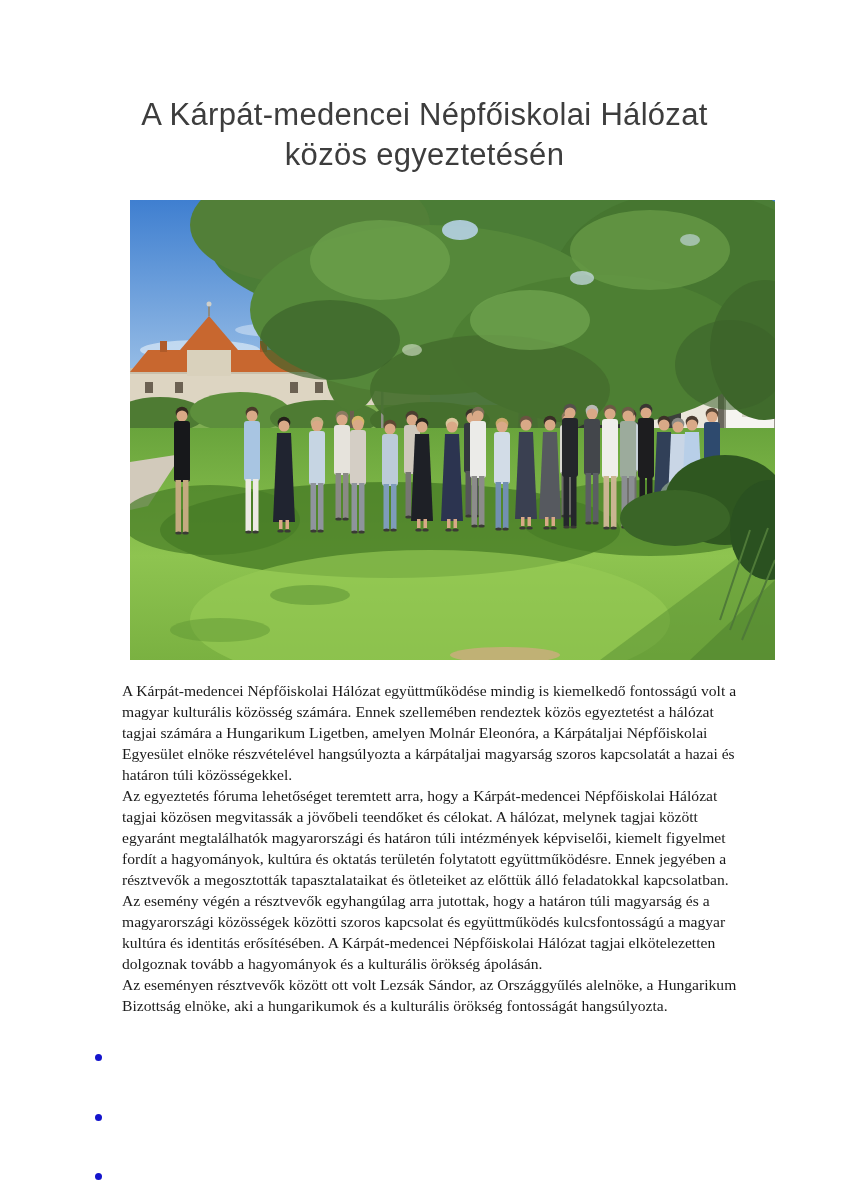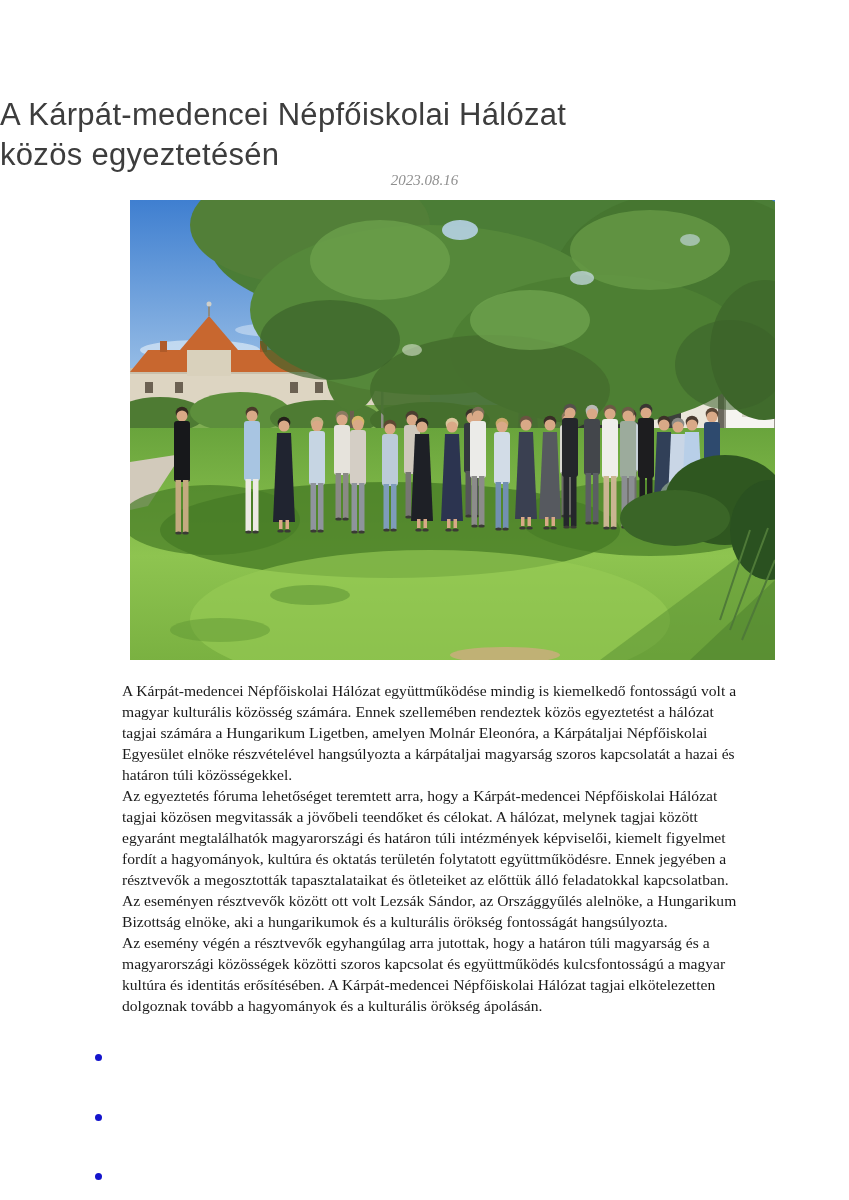--- a/index.html
+++ b/index.html
@@ -1,18 +1,18 @@
 <!DOCTYPE html>
 <html><head>
 <meta charset="utf-8">
 <style>
   html,body{margin:0;padding:0;background:#ffffff;}
   .page{position:relative;width:849px;height:1200px;background:#ffffff;overflow:hidden;
         font-family:"Liberation Serif",serif;}
-  .title{position:absolute;top:74px;left:0;width:849px;
+  .title{position:absolute;top:74px;left:0;width:849px;text-align:center;
          font-family:"Liberation Sans",sans-serif;font-size:31px;line-height:40px;
          font-weight:400;color:#3d3d3d;letter-spacing:.3px;}
   .date{position:absolute;top:172px;left:0;width:849px;text-align:center;
         font-style:italic;font-size:15px;color:#8f8f8f;}
   .photo{position:absolute;left:130px;top:200px;width:645px;height:460px;margin:0;padding:0;}
   .photo svg{display:block;}
   .body-text{position:absolute;left:122px;top:680px;width:628px;
              font-size:15.6px;line-height:21px;color:#1a1a1a;text-align:left;}
   .body-text p{margin:0;padding:0;}
   .bullet{position:absolute;width:7px;height:7px;border-radius:50%;}
@@ -20,21 +20,20 @@
   .b2{left:95px;top:1114px;}
   .b3{left:95px;top:1173px;}
 </style>
 </head>
 <body>
 
 <div class="page">
 
   <h1 class="title"><span>A Kárpát-medencei Népfőiskolai Hálózat</span><br><span>közös egyeztetésén</span></h1>
 
-  <div class="date">2023.08.16</div>
 
   <figure class="photo">
     <svg width="645" height="460" viewBox="0 0 645 460">
       <defs>
         <linearGradient id="skyG" x1="0" y1="0" x2="0" y2="1">
           <stop offset="0" stop-color="#3f7fd0"></stop>
             <stop offset="1" stop-color="#b9d5ee"></stop>
         </linearGradient>
         <linearGradient id="lawnG" x1="0" y1="0" x2="0" y2="1">
           <stop offset="0" stop-color="#69a43c"></stop>
@@ -317,21 +316,21 @@
         <ellipse cx="640" cy="330" rx="40" ry="50" fill="#2a5120"></ellipse>
         <path d="M600,430 L638,328 M612,440 L645,360 M590,420 L620,330" stroke="#4f7a38" stroke-width="2" fill="none"></path>
         <ellipse cx="375" cy="455" rx="55" ry="8" fill="#c9ae7d" opacity="0.85"></ellipse>
       </g>
     </svg>
   </figure>
 
   <div class="body-text">
     <p>A Kárpát-medencei Népfőiskolai Hálózat együttműködése mindig is kiemelkedő fontosságú volt a magyar kulturális közösség számára. Ennek szellemében rendeztek közös egyeztetést a hálózat tagjai számára a Hungarikum Ligetben, amelyen  Molnár Eleonóra, a Kárpátaljai Népfőiskolai Egyesület elnöke részvételével hangsúlyozta a kárpátaljai magyarság szoros kapcsolatát a hazai és határon túli közösségekkel.</p>
     <p>Az egyeztetés fóruma lehetőséget teremtett arra, hogy a Kárpát-medencei Népfőiskolai Hálózat tagjai közösen megvitassák a jövőbeli teendőket és célokat. A hálózat, melynek tagjai között egyaránt megtalálhatók magyarországi és határon túli  intézmények képviselői, kiemelt figyelmet fordít a hagyományok, kultúra és oktatás területén folytatott együttműködésre. Ennek jegyében a résztvevők a  megosztották tapasztalataikat és ötleteiket az előttük álló feladatokkal kapcsolatban.</p>
+    <p>Az esemény végén a résztvevők egyhangúlag arra jutottak, hogy a határon túli magyarság és a magyarországi közösségek közötti szoros kapcsolat és együttműködés kulcsfontosságú a magyar kultúra és identitás erősítésében. A Kárpát-medencei Népfőiskolai Hálózat tagjai elkötelezetten dolgoznak tovább a hagyományok és a kulturális örökség ápolásán.</p>
     <p>Az eseményen résztvevők között ott volt Lezsák Sándor, az Országgyűlés alelnöke, a Hungarikum Bizottság elnöke, aki a hungarikumok és a kulturális örökség fontosságát hangsúlyozta.</p>
-    <p>Az esemény végén a résztvevők egyhangúlag arra jutottak, hogy a határon túli magyarság és a magyarországi közösségek közötti szoros kapcsolat és együttműködés kulcsfontosságú a magyar kultúra és identitás erősítésében. A Kárpát-medencei Népfőiskolai Hálózat tagjai elkötelezetten dolgoznak tovább a hagyományok és a kulturális örökség ápolásán.</p>
   </div>
 
   <div class="bullet b1" style="background: rgb(20, 20, 204);"></div>
   <div class="bullet b2" style="background: rgb(20, 20, 204);"></div>
   <div class="bullet b3" style="background: rgb(20, 20, 204);"></div>
 
 </div>
 
 </body></html>

